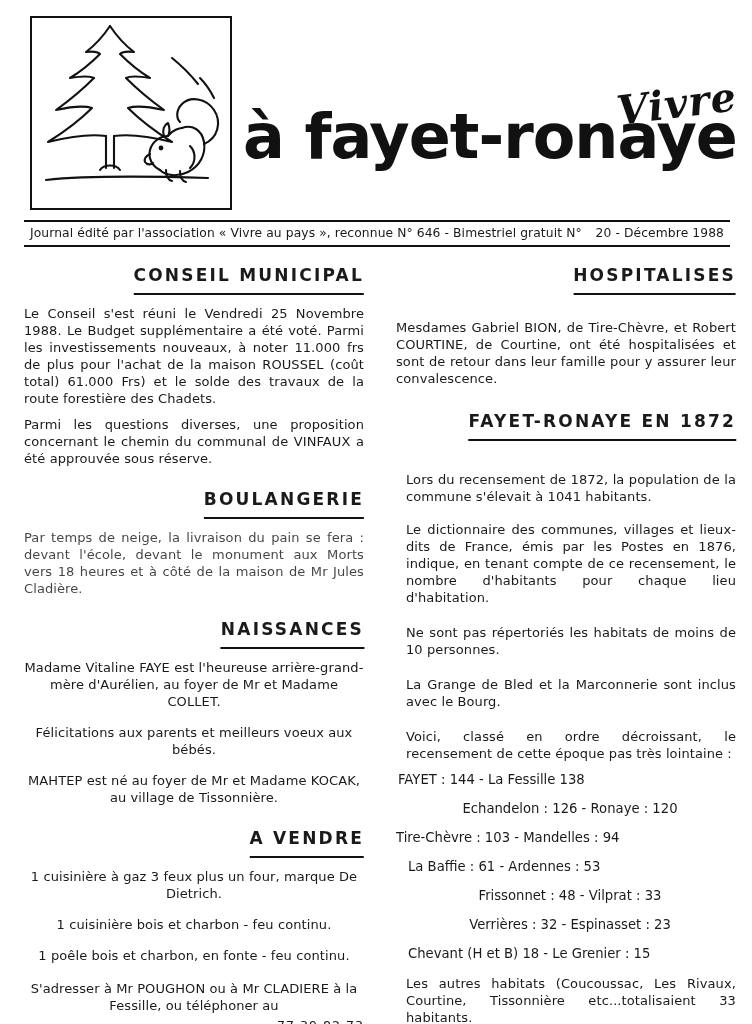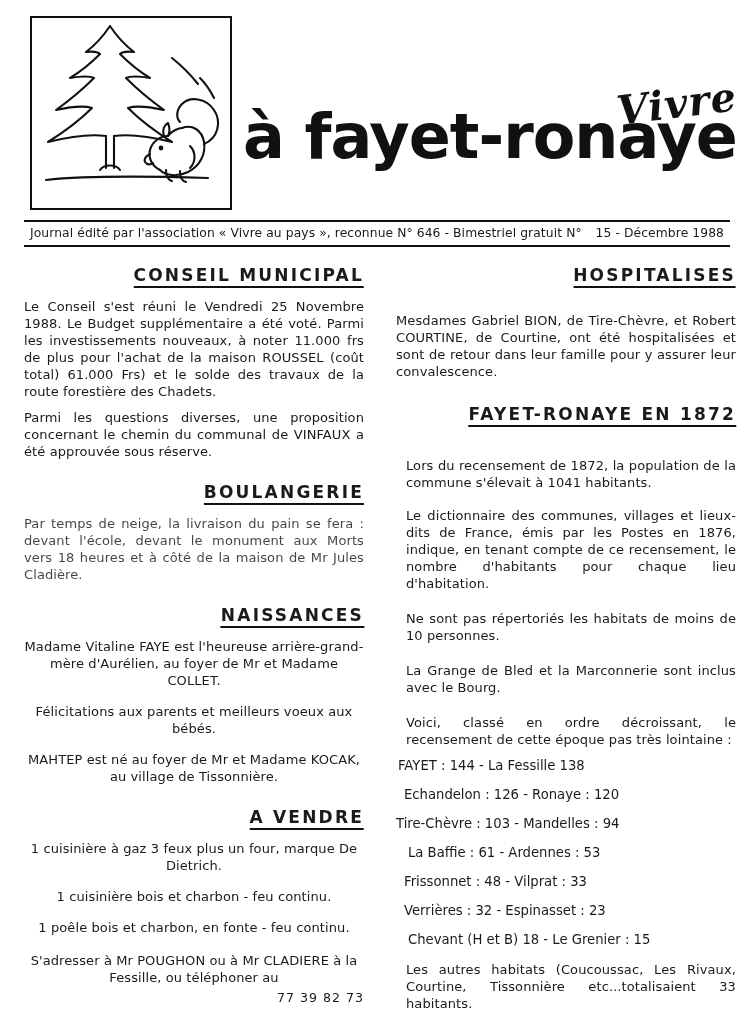--- a/index.html
+++ b/index.html
@@ -97,21 +97,21 @@
     flex: 0 0 340px;
   }
   .col-right { padding-left: 6px; }
 
   h2.sec {
     text-align: center;
     font-size: 17px;
     font-weight: 700;
     letter-spacing: 2.2px;
     margin: 0 0 10px 0;
-    padding-bottom: 1px;
+    padding-bottom: 8px;
     display: inline-block;
     border-bottom: 2px solid #111;
     position: relative;
     left: 50%;
     transform: translateX(-50%);
   }
   .sec-wrap { text-align: center; }
   .sec-wrap.sp { margin-top: 22px; }
 
   p.body {
@@ -127,21 +127,21 @@
   .listline {
     margin: 0 0 13px 0;
     font-size: 13.2px;
     line-height: 16px;
     padding-left: 6px;
   }
   .listline:first-of-type { padding-left: 0; }
 
   .census-list { margin-top: 10px; }
   .census-list .listline { padding-left: 0; }
-  .census-list .listline.i1 { padding-left: 8px; }
+  .census-list .listline.i1 { padding-left: 8px; text-align: center; }
   .census-list .listline.i2 { padding-left: 2px; }
   .census-list .listline.i3 { padding-left: 12px; }
 
   .phone {
     font-size: 12.6px;
     margin-top: 2px;
     letter-spacing: 1px;
     text-align: right;
   }
   .smudge { opacity: 0.82; }
@@ -188,21 +188,21 @@
       </svg>
     </div>
 
     <div class="title-wrap">
       <div class="vivre">Vivre</div>
       <div class="maintitle">à fayet-ronaye</div>
     </div>
   </div>
 
   <div class="strap">
-    <span class="issue">15 - Décembre 1988</span>
+    <span class="issue">20 - Décembre 1988</span>
     <span>Journal édité par l'association « Vivre au pays », reconnue N° 646 - Bimestriel gratuit N°</span>
   </div>
 
   <div class="columns">
 
     <div class="col col-left">
 
       <div class="sec-wrap">
         <h2 class="sec">CONSEIL MUNICIPAL</h2>
       </div>

